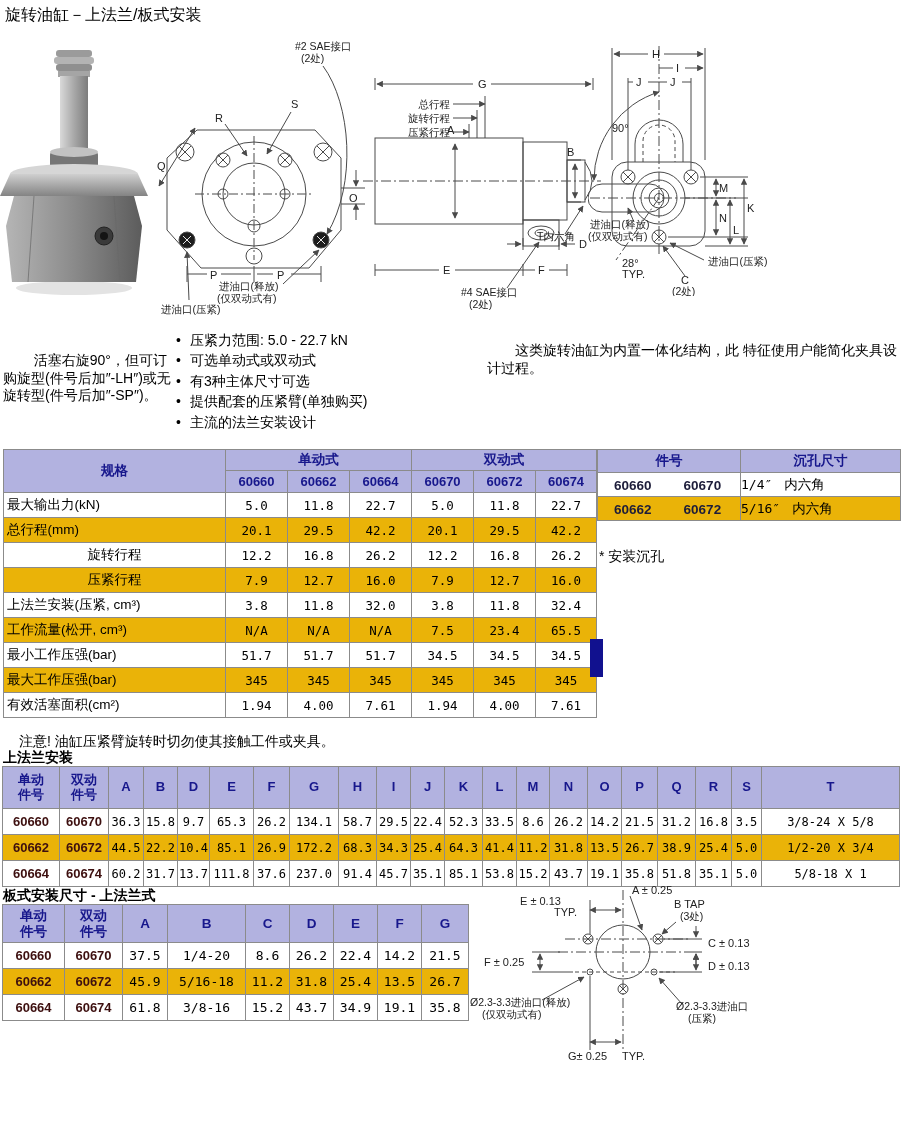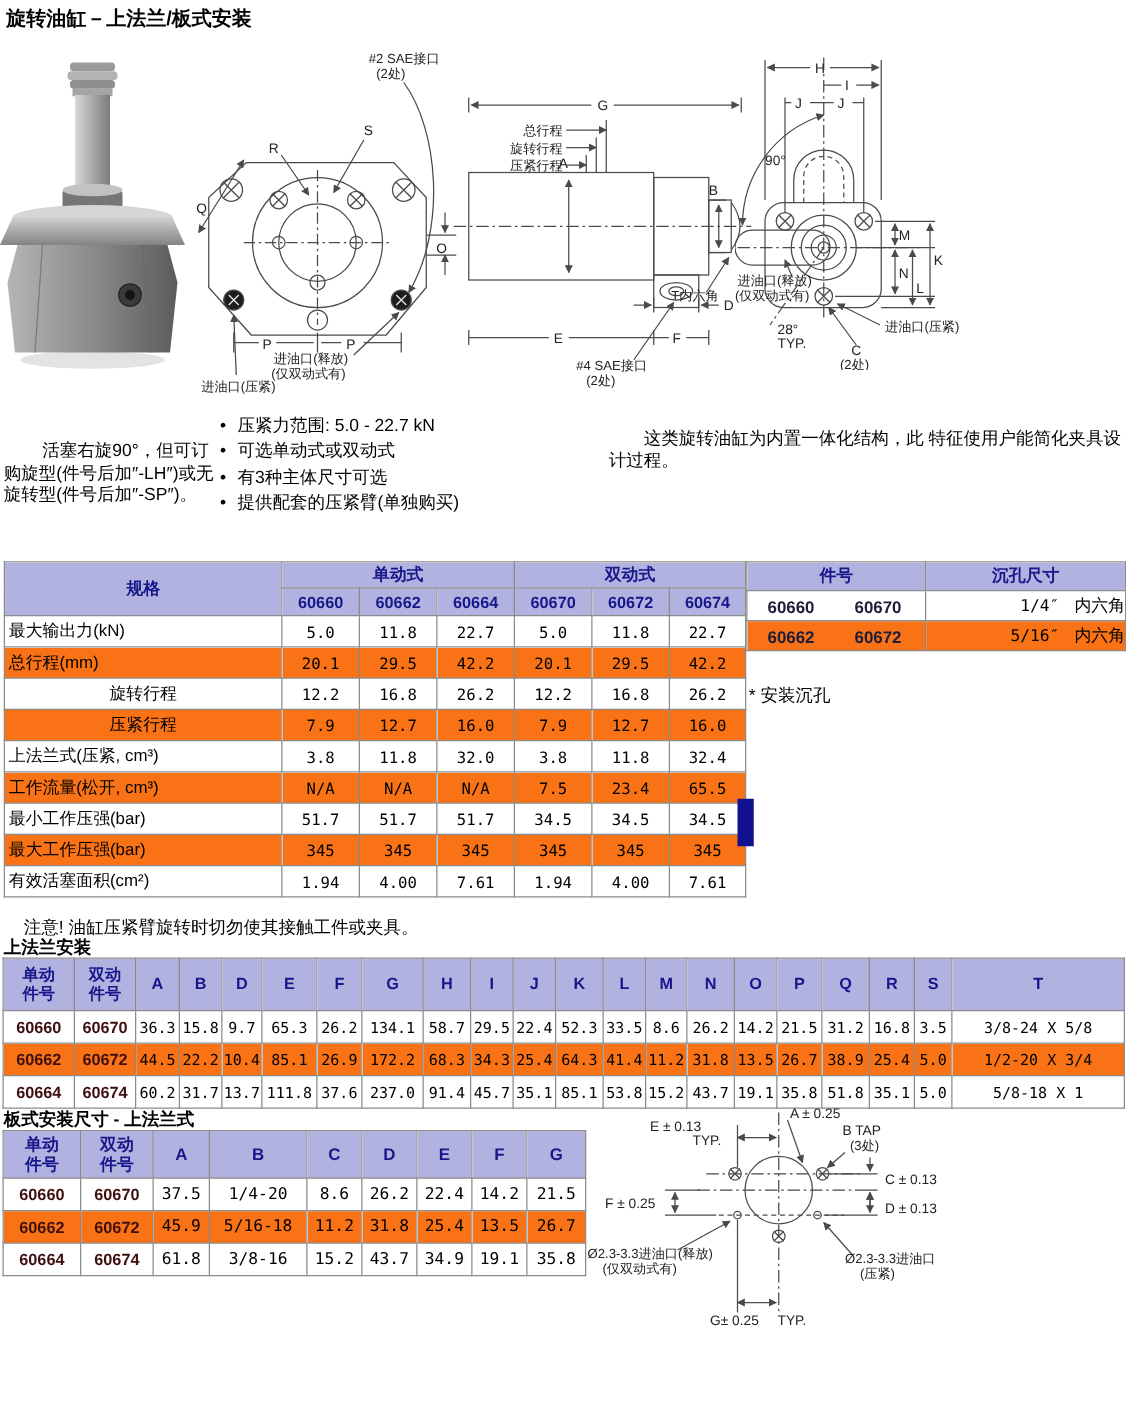--- a/index.html
+++ b/index.html
@@ -1,43 +1,43 @@
 <!DOCTYPE html>
 <html><head>
 <meta charset="utf-8">
 <style>
 *{margin:0;padding:0;box-sizing:border-box}
 html,body{width:901px;height:1140px}
 body{position:relative;background:#fff;color:#000;font-family:"Liberation Sans",sans-serif;overflow:hidden}
 .abs{position:absolute}
-#page-title{left:5px;top:5px;font-size:16px;font-weight:700}
+#page-title{left:5px;top:5px;font-size:16px;font-weight:400}
 .sec-title{font-size:14px;font-weight:700}
 #para-left{left:3px;top:352px;width:170px;font-size:14px;line-height:17.5px;text-indent:2.2em}
 #bullet-list{left:173px;top:330px;width:330px}
 .bullet{font-size:14px;line-height:20.4px;padding-left:17px;position:relative}
 .bullet::before{content:"•";position:absolute;left:3px;top:0}
 #para-right{left:487px;top:341px;width:413px;font-size:14px;line-height:18px}
 #para-right .p{text-indent:2em}
 #para-right .p2{margin-top:18px}
 table{border-collapse:collapse;table-layout:fixed;background:#fff}
 td,th{border:1px solid #8b8b8b;overflow:hidden;white-space:nowrap;padding:0}
 .hdr{background:#b2b2e0;color:#17178c;font-weight:700;text-align:center;font-size:13.5px}
-tr.alt td{background:#f97316}
+tr.alt td{background:#eab308}
 .val{font-family:"DejaVu Sans Mono",monospace;font-size:12.5px;text-align:center}
 #spec-table{left:3px;top:449px;width:593px;border:1px solid #545454}
 #spec-table .h1 th{height:21px}
 #spec-table .h2 th{height:22px;font-size:13px}
 #spec-body td{height:25px}
 .spec-label{font-size:13.5px;padding-left:3px}
 .spec-label.ctr{text-align:center;padding-left:0}
 #cb-table{left:597px;top:449px;width:303px;border:1px solid #545454}
 #cb-table th{height:23px}
 #cb-body td{height:24px;font-size:14px}
 .cb-pn span{display:inline-block;width:49%;text-align:center;font-weight:700;color:#1d1d3a;font-size:13.5px}
-.cb-size{text-align:right}
+.cb-size{text-align:left}
 .cb-size .mono{font-family:"DejaVu Sans Mono",monospace;margin-right:12px;font-size:13px}
 .cb-size .hx{font-size:13.5px}
 #cb-footnote{left:599px;top:548px;font-size:14px}
 #navy-accent{left:590px;top:639px;width:13px;height:38px;background:#11118f}
 #notice{left:19px;top:733px;font-size:14px}
 #flange-title{left:3px;top:749px}
 #flange-table{left:2px;top:766px;width:897px;border:1px solid #545454}
 #flange-head th{height:42px;white-space:pre-line;line-height:1.15;font-size:13px}
 #flange-body td{height:26px}
 #flange-body .val{font-size:12px}
@@ -238,20 +238,21 @@
   <text x="84" y="261" class="cjk">(2处)</text>
 </svg>
 
 <div id="para-left" class="abs">活塞右旋90°，但可订购旋型(件号后加″-LH″)或无旋转型(件号后加″-SP″)。</div>
 
 <div id="bullet-list" class="abs">
     <div class="bullet">压紧力范围: 5.0 - 22.7 kN</div>
     <div class="bullet">可选单动式或双动式</div>
     <div class="bullet">有3种主体尺寸可选</div>
     <div class="bullet">提供配套的压紧臂(单独购买)</div>
+    <div class="bullet">主流的法兰安装设计</div>
   </div>
 
 <div id="para-right" class="abs">
   <div class="p">这类旋转油缸为内置一体化结构，此 特征使用户能简化夹具设计过程。</div>
 </div>
 
 <table id="spec-table" class="abs">
   <colgroup>
       <col style="width:222px">
       <col style="width:62px">
@@ -307,21 +308,21 @@
       <tr class="alt">
         <td class="spec-label ctr">压紧行程</td>
         <td class="val">7.9</td>
         <td class="val">12.7</td>
         <td class="val">16.0</td>
         <td class="val">7.9</td>
         <td class="val">12.7</td>
         <td class="val">16.0</td>
       </tr>
       <tr>
-        <td class="spec-label">上法兰式(压紧, cm³)</td>
+        <td class="spec-label">上法兰安装(压紧, cm³)</td>
         <td class="val">3.8</td>
         <td class="val">11.8</td>
         <td class="val">32.0</td>
         <td class="val">3.8</td>
         <td class="val">11.8</td>
         <td class="val">32.4</td>
       </tr>
       <tr class="alt">
         <td class="spec-label">工作流量(松开, cm³)</td>
         <td class="val">N/A</td>

